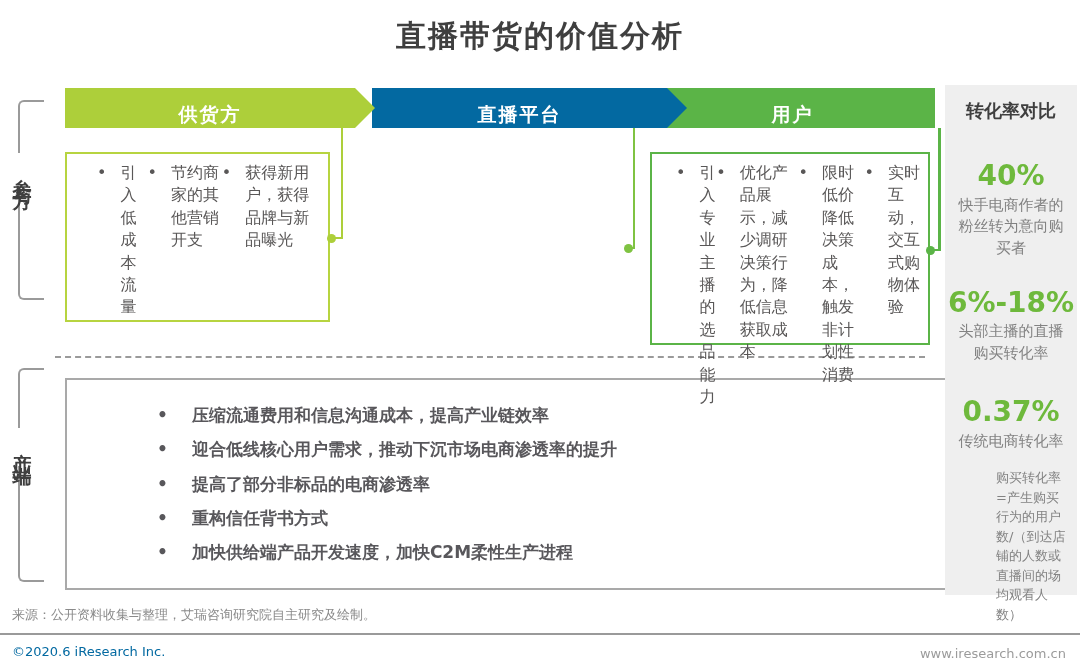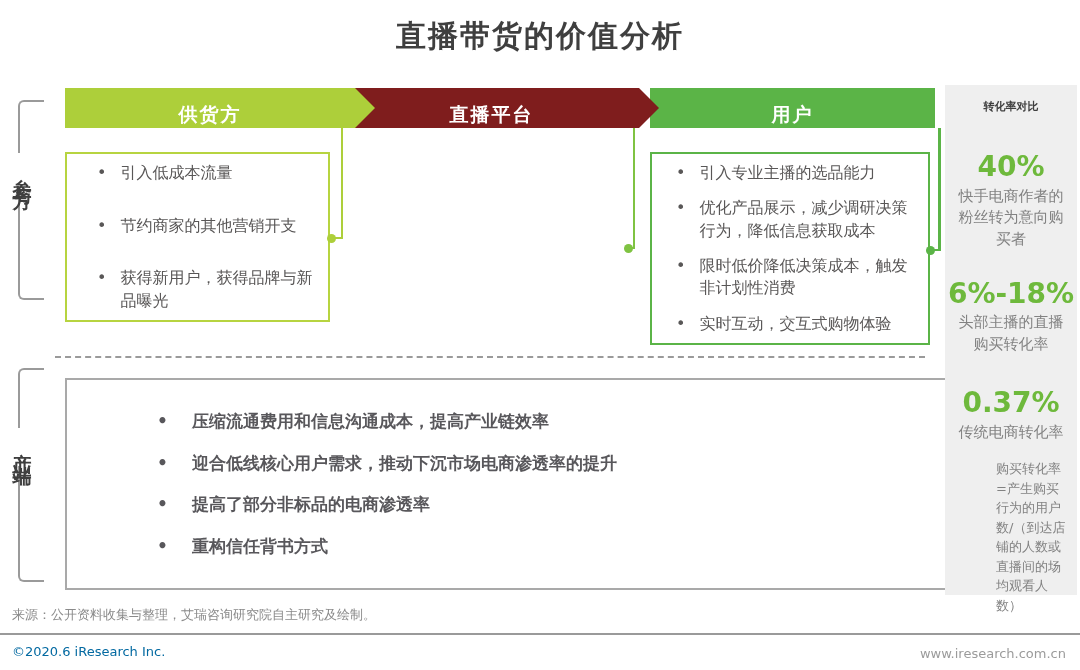--- a/index.html
+++ b/index.html
@@ -11,21 +11,21 @@
   .page-title {
     position:absolute; top:16px; left:0; width:100%;
     text-align:center; font-size:30px; font-weight:bold; color:#3f3f3f; letter-spacing:2px;
   }
 
   
   .chev { position:absolute; top:88px; height:40px; display:flex; align-items:flex-end; justify-content:center;
           color:#ffffff; font-size:19px; font-weight:bold; letter-spacing:2px; }
   .chev-1 { left:65px; width:310px; background:#adcf3a; z-index:3;
             clip-path:polygon(0 0, 290px 0, 310px 50%, 290px 100%, 0 100%); padding-right:20px; }
-  .chev-2 { left:344px; width:315px; background:#7f1d1d; z-index:2;
+  .chev-2 { left:372px; width:315px; background:#0369a1; z-index:2;
             clip-path:polygon(0 0, 295px 0, 315px 50%, 295px 100%, 0 100%); padding-right:20px; }
   .chev-3 { left:650px; width:285px; background:#5bb447; z-index:1; }
 
   
   .line { position:absolute; z-index:1; }
   .v1 { left:341px; top:128px; width:2px; height:111px; background:#adcf3a; }
   .h1 { left:331px; top:237px; width:12px; height:2px; background:#adcf3a; }
   .d1 { left:327px; top:234px; background:#adcf3a; }
   .v2 { left:633px; top:128px; width:2px; height:121px; background:#7fc342; }
   .h2 { left:628px; top:247px; width:7px; height:2px; background:#7fc342; }
@@ -33,22 +33,22 @@
   .v3 { left:938px; top:128px; width:3px; height:123px; background:#5bb447; }
   .h3 { left:930px; top:249px; width:10px; height:2px; background:#5bb447; }
   .d3 { left:926px; top:246px; background:#5bb447; }
   .dot { position:absolute; width:9px; height:9px; border-radius:50%; z-index:4; }
 
   
   .vbox { position:absolute; background:#ffffff; z-index:2; }
   .box-1 { left:65px; top:152px; width:265px; height:170px; border:2px solid #b7d440; }
   .box-2 { left:355px; top:152px; width:273px; height:193px; border:2px solid #7fc342; }
   .box-3 { left:650px; top:152px; width:280px; height:193px; border:2px solid #5bb447; }
-  .vbox ul { list-style:none; height:100%; display:flex; flex-direction:column;
-             justify-content:space-between; padding:8px 8px 8px 24px; }
+  .vbox ul { list-style:none; height:100%; display:flex; flex-direction:row;
+             justify-content:flex-end; padding:8px 8px 8px 24px; }
   .vbox li { display:flex; font-size:16px; color:#595757; line-height:1.4; }
   .vbox li::before { content:"•"; flex:0 0 auto; margin-right:14px; color:#595757; }
   .box-1 ul { padding-left:30px; }
 
   
   .dash-divider { position:absolute; left:55px; top:356px; width:870px; height:0;
                   border-top:2px dashed #9a9a9a; }
 
   
   .industry-box { position:absolute; left:65px; top:378px; width:988px; height:212px;
@@ -67,21 +67,21 @@
   .vlabel { position:absolute; left:6px; width:30px; writing-mode:vertical-rl;
             background:#ffffff; padding:10px 0; font-size:19px; font-weight:bold;
             color:#3f3f3f; letter-spacing:6px; text-align:center; z-index:3;
             display:flex; justify-content:center; }
   .vlabel-participants { top:153px; }
   .vlabel-industry { top:428px; }
 
   
   .sidebar { position:absolute; left:945px; top:85px; width:132px; height:510px;
              background:#efefef; z-index:2; }
-  .sb-title { margin-top:14px; text-align:center; font-size:11px; font-weight:bold; color:#3f3f3f; }
+  .sb-title { margin-top:14px; text-align:center; font-size:18px; font-weight:bold; color:#3f3f3f; }
   .stat { margin-top:0; }
   .stat-1 { margin-top:36px; } .stat-2 { margin-top:26px; } .stat-3 { margin-top:30px; }
   .stat-value { text-align:center; font-size:28px; font-weight:bold; color:#6eb93c; line-height:1.2; }
   .stat-desc { text-align:center; font-size:15px; color:#828282; line-height:1.45; padding:2px 10px 0 10px; }
   .sb-note { margin-top:16px; padding:0 10px; font-size:13px; color:#828282; line-height:1.5; text-align:left;margin-left:41px; }
 
   
   .source-note { position:absolute; left:12px; top:606px; font-size:13px; color:#8a8a8a; }
   .footer-line { position:absolute; left:0; top:633px; width:1080px; height:2px; background:#9a9a9a; }
   .copyright { position:absolute; left:12px; top:644px; font-size:13px; color:#0369a1; }
@@ -139,20 +139,21 @@
   </div>
 
   <div class="dash-divider"></div>
 
   <div class="industry-box">
     <ul>
       <li>压缩流通费用和信息沟通成本，提高产业链效率</li>
       <li>迎合低线核心用户需求，推动下沉市场电商渗透率的提升</li>
       <li>提高了部分非标品的电商渗透率</li>
       <li>重构信任背书方式</li>
+      <li>加快供给端产品开发速度，加快C2M柔性生产进程</li>
     </ul>
   </div>
 
   <div class="sidebar">
     <div class="sb-title">转化率对比</div>
     <div class="stat stat-1">
       <div class="stat-value">40%</div>
       <div class="stat-desc">快手电商作者的粉丝转为意向购买者</div>
     </div>
     <div class="stat stat-2">

